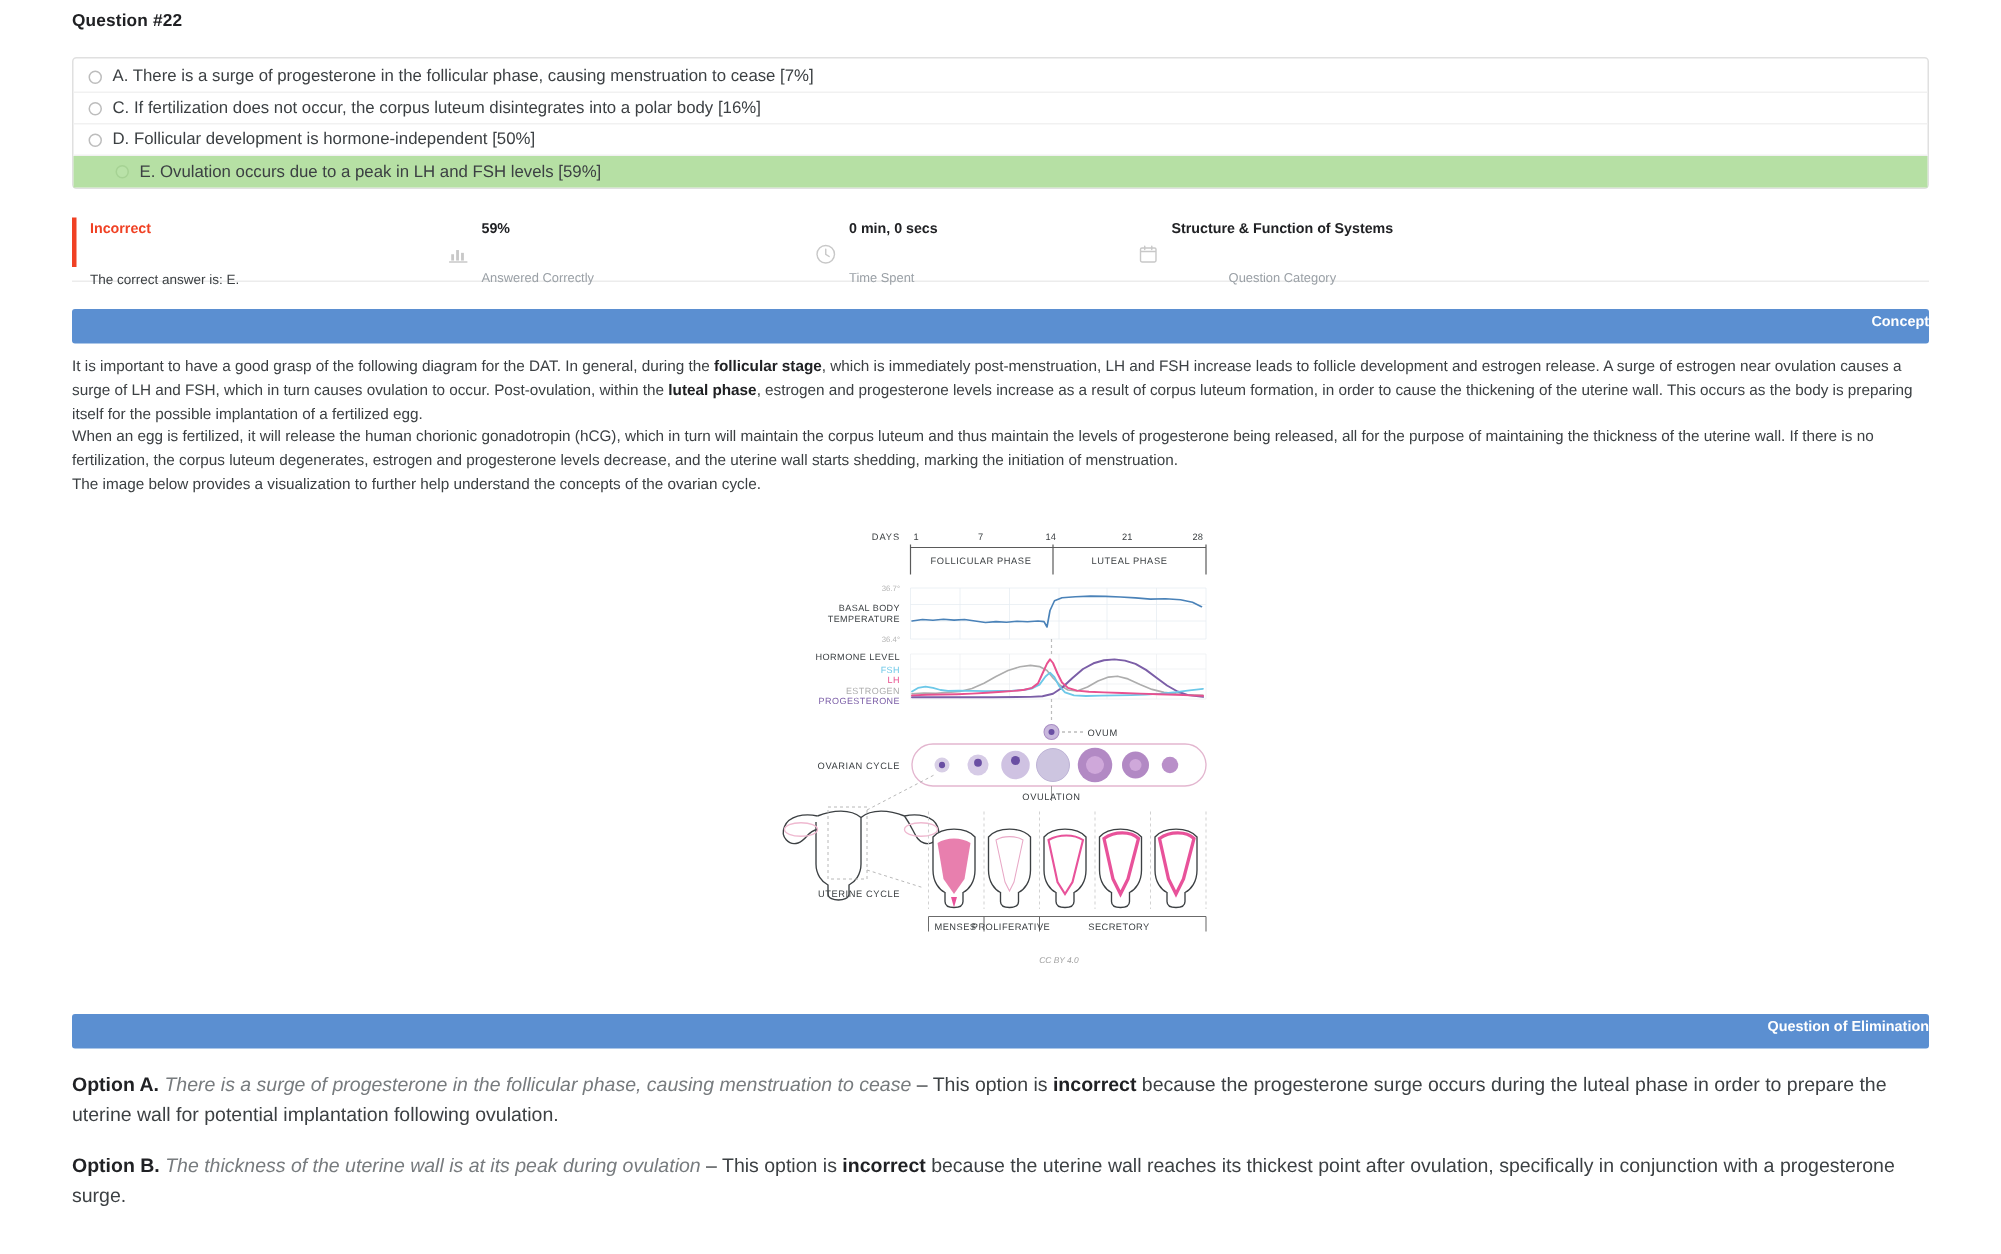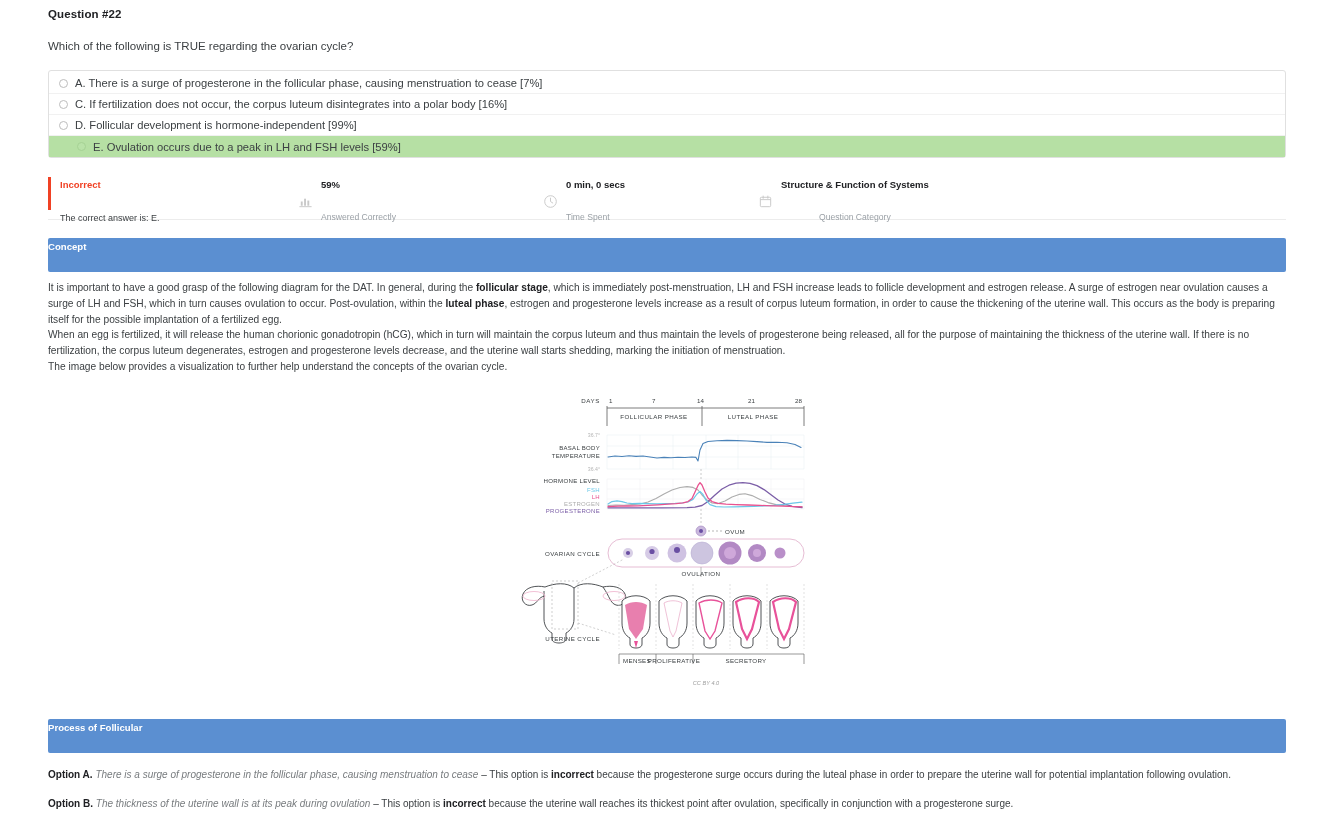--- a/index.html
+++ b/index.html
@@ -65,60 +65,59 @@
   }
   .stat-txt { line-height: 1.35; }
   .stat-main { font-size: 9.5px; font-weight: bold; color: #202124; }
   .stat-main.red { color: #f04124; }
   .stat-sub { font-size: 8.6px; color: #9aa0a6; margin-top: 20px; }
   .stat-sub.dark { color: #3c4043; font-size: 9px; }
 
   
   .banner {
     margin-top: 18px;
-    height: 34px; line-height: 17px;
+    height: 23px; line-height: 17px;
     background: #5b8fd1;
     color: #ffffff;
     font-size: 9.6px; font-weight: bold;
-    text-align: left;
+    text-align: right;
     border-radius: 2px;
   }
 
   .para { font-size: 10.2px; line-height: 1.55; color: #3c4043; }
   .para b { font-weight: bold; color: #202124; }
   .para.first { margin-top: 8px; }
 
   
   .figure { margin-top: 16px; display: flex; justify-content: center; }
 
   
-  .poe-item { font-size: 10px; line-height: 1.55; margin-top: 14px; color: #3c4043; }
+  .poe-item { font-size: 13px; line-height: 1.55; margin-top: 14px; color: #3c4043; }
   .poe-item b { font-weight: bold; color: #202124; }
   .poe-item i { font-style: italic; color: #777b7e; }
 </style>
 </head>
 <body>
 
 <div class="page">
 
   <div class="q-title">Question #22</div>
-  <div class="q-stem">Which of the following is TRUE regarding the ovarian cycle?</div>
 
   <div class="answers">
     <div class="ans-row">
       <span class="radio"></span>
       <span>A. There is a surge of progesterone in the follicular phase, causing menstruation to cease [7%]</span>
     </div>
     <div class="ans-row">
       <span class="radio"></span>
       <span>C. If fertilization does not occur, the corpus luteum disintegrates into a polar body [16%]</span>
     </div>
     <div class="ans-row">
       <span class="radio"></span>
-      <span>D. Follicular development is hormone-independent [99%]</span>
+      <span>D. Follicular development is hormone-independent [50%]</span>
     </div>
     <div class="ans-row correct">
       <span class="radio"></span>
       <span>E. Ovulation occurs due to a peak in LH and FSH levels [59%]</span>
     </div>
   </div>
 
   <div class="stats">
 
     <div class="stat s1">
@@ -362,21 +361,21 @@
         <line x1="292" y1="263" x2="292" y2="273"></line>
       </g>
       <text x="125" y="272" text-anchor="middle" font-size="6.2" fill="#3c4043" font-family="Liberation Sans, sans-serif" letter-spacing="0.3">MENSES</text>
       <text x="162" y="272" text-anchor="middle" font-size="6.2" fill="#3c4043" font-family="Liberation Sans, sans-serif" letter-spacing="0.3">PROLIFERATIVE</text>
       <text x="234" y="272" text-anchor="middle" font-size="6.2" fill="#3c4043" font-family="Liberation Sans, sans-serif" letter-spacing="0.3">SECRETORY</text>
 
       <text x="194" y="294" text-anchor="middle" font-size="5.6" fill="#9e9e9e" font-style="italic" font-family="Liberation Sans, sans-serif">CC BY 4.0</text>
     </svg>
   </div>
 
-  <div class="banner">Process of Follicular</div>
+  <div class="banner">Question of Elimination</div>
 
   <div class="poe-item">
     <b>Option A.</b>
     <i>There is a surge of progesterone in the follicular phase, causing menstruation to cease</i><span> – This option is </span><b>incorrect</b><span> because the progesterone surge occurs during the luteal phase in order to prepare the uterine wall for potential implantation following ovulation.</span>
   </div>
 
   <div class="poe-item">
     <b>Option B.</b>
     <i>The thickness of the uterine wall is at its peak during ovulation</i><span> – This option is </span><b>incorrect</b><span> because the uterine wall reaches its thickest point after ovulation, specifically in conjunction with a progesterone surge.</span>
   </div>

